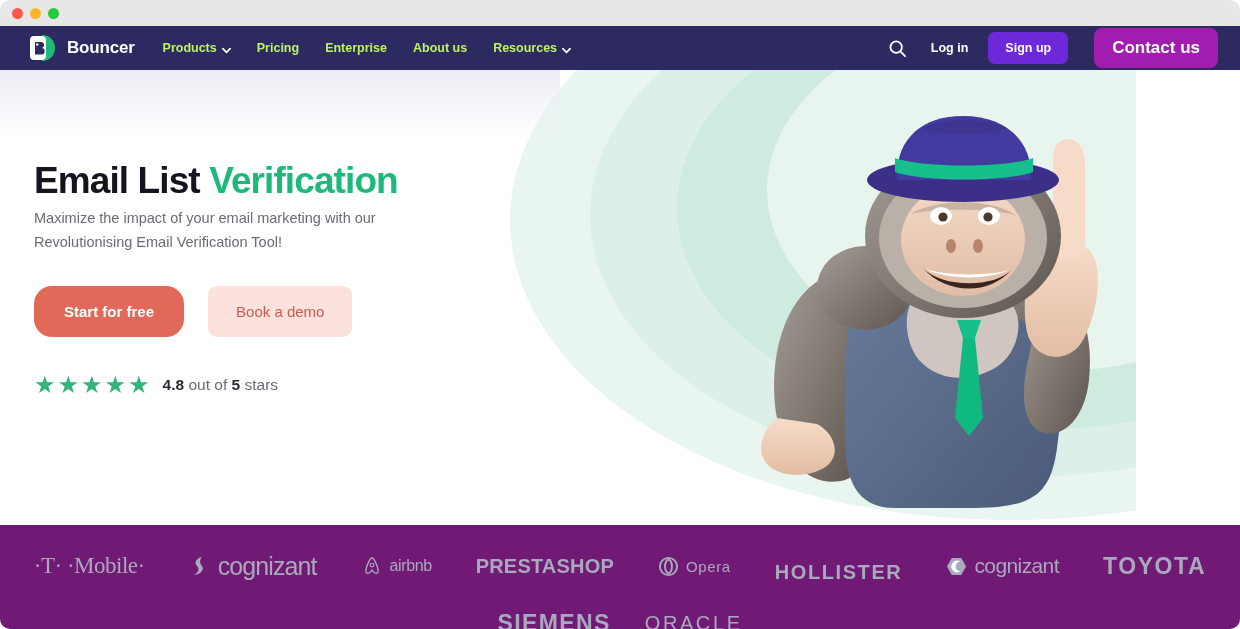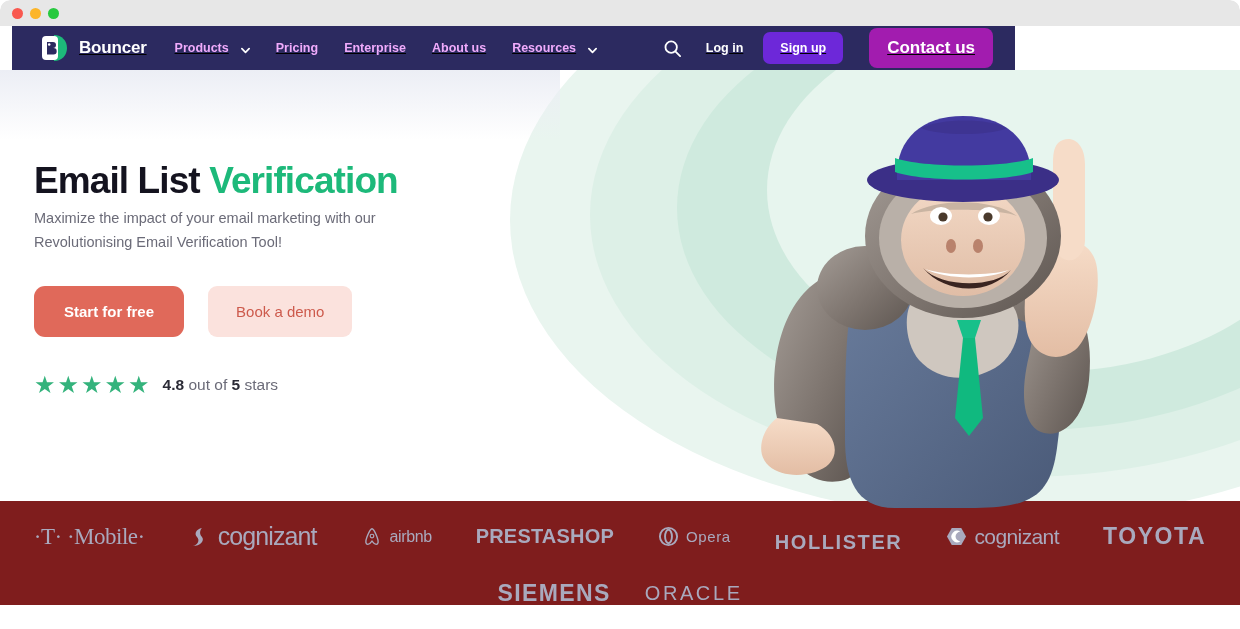--- a/index.html
+++ b/index.html
@@ -29,38 +29,37 @@
     padding-left: 12px;
   }
   .dots { display: flex; gap: 7px; align-items: center; }
   .dot { width: 11px; height: 11px; border-radius: 50%; }
   .dot.red { background: #f9584f; }
   .dot.yellow { background: #fcb529; }
   .dot.green { background: #27c93f; }
 
   
   .navbar {
-    position: absolute; top: 26px; left: 12px;
-    width: 1003px; height: 44px;
+    position: absolute; top: 26px; left: 0;
+    width: 1240px; height: 44px;
     background: #2c2a60;
     display: flex; align-items: center;
     padding: 0 22px 0 28px;
     z-index: 40;
-    text-decoration: underline;
   }
   .brand { display: flex; align-items: center; gap: 9px; margin-right: 28px; }
   .brand-mark { position: relative; width: 30px; height: 30px; flex: 0 0 auto; }
   .brand-name {
     color: #ffffff; font-size: 17px; font-weight: bold;
     letter-spacing: -0.2px;
   }
   .nav-links { display: flex; align-items: center; gap: 26px; }
   .nav-link {
-    color: #f0abfc; font-size: 12.5px; font-weight: bold;
-    display: flex; align-items: center; gap: 12px;
+    color: #bef264; font-size: 12.5px; font-weight: bold;
+    display: flex; align-items: center; gap: 5px;
     cursor: pointer; white-space: nowrap;
   }
   .chev { display: inline-block; width: 9px; height: 9px; }
   .nav-right {
     margin-left: auto;
     display: flex; align-items: center; gap: 16px;
   }
   .search-btn {
     width: 26px; height: 26px;
     display: flex; align-items: center; justify-content: center;
@@ -82,21 +81,21 @@
     font-size: 17px; font-weight: bold;
     border: none; border-radius: 8px;
     padding: 10px 18px; cursor: pointer;
     margin-left: 10px;
     font-family: "Liberation Sans", sans-serif;
   }
 
   
   .hero {
     position: absolute; top: 70px; left: 0;
-    width: 1240px; height: 455px;
+    width: 1136px; height: 455px;
     overflow: hidden;
     background: #ffffff;
   }
   .hero-bg { position: absolute; inset: 0; }
   .hero-left-tint {
     position: absolute; top: 0; left: 0;
     width: 560px; height: 70px;
     background: linear-gradient(180deg, #eceef5 0%, rgba(255,255,255,0) 100%);
   }
   .hero-copy {
@@ -112,46 +111,46 @@
   .hero-title .accent { color: #1db97a; }
   .hero-sub {
     margin-top: 6px;
     font-size: 14.5px; line-height: 1.62; color: #6b6b78;
     max-width: 360px;
   }
   .hero-ctas { margin-top: 32px; display: flex; align-items: center; gap: 24px; }
   .btn-primary {
     background: #e0695a; color: #ffffff;
     font-size: 15px; font-weight: bold;
-    border: none; border-radius: 11px;
+    border: none; border-radius: 18px;
     padding: 17px 30px; cursor: pointer;
     font-family: "Liberation Sans", sans-serif;
   }
   .btn-secondary {
     background: #fbe2dd; color: #cd5a4c;
     font-size: 15px; font-weight: normal;
     border: none; border-radius: 9px;
     padding: 17px 28px; cursor: pointer;
     font-family: "Liberation Sans", sans-serif;
   }
   .rating { margin-top: 36px; display: flex; align-items: center; gap: 11px; }
   .stars { color: #34b37c; font-size: 24px; letter-spacing: 2px; line-height: 1; }
   .rating-text { font-size: 15.5px; color: #6b6b78; }
   .rating-text b { color: #2b2b36; font-weight: bold; }
 
   
   .mascot { position: absolute; left: 745px; top: 18px; width: 380px; height: 420px; z-index: 8; }
 
   
   .logos {
-    position: absolute; top: 501px; left: 0;
+    position: absolute; top: 525px; left: 0;
     width: 1240px; height: 104px;
-    background: #7f1d1d;
+    background: #701a75;
     display: flex; flex-direction: column;
-    align-items: center; justify-content: center;
+    align-items: center; justify-content: flex-start;
     padding-top: 18px;
   }
   .logo-row { display: flex; align-items: center; justify-content: center; gap: 0; }
   .logo-row.row1 { gap: 44px; }
   .logo-row.row2 { gap: 34px; margin-top: 17px; }
   .logo-item {
     color: #a9a9bd;
     display: flex; align-items: center; gap: 7px;
     height: 34px;
   }

